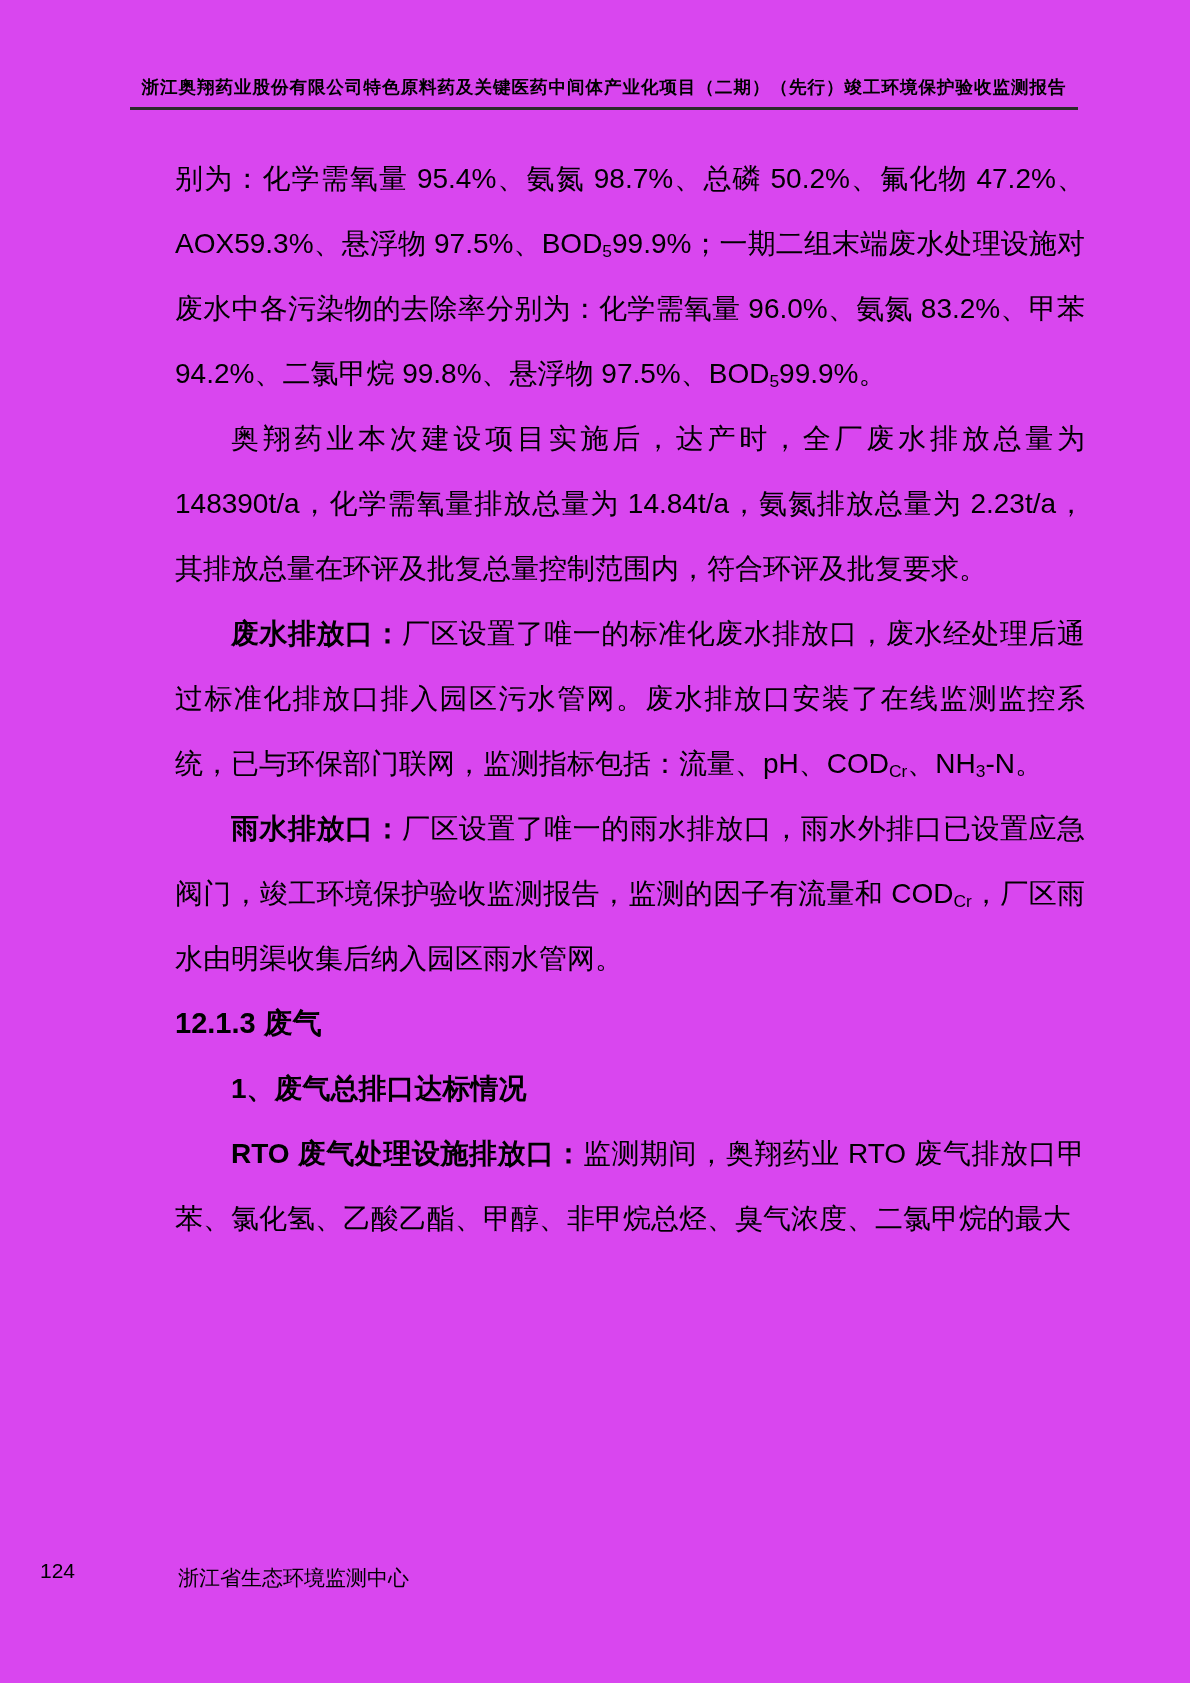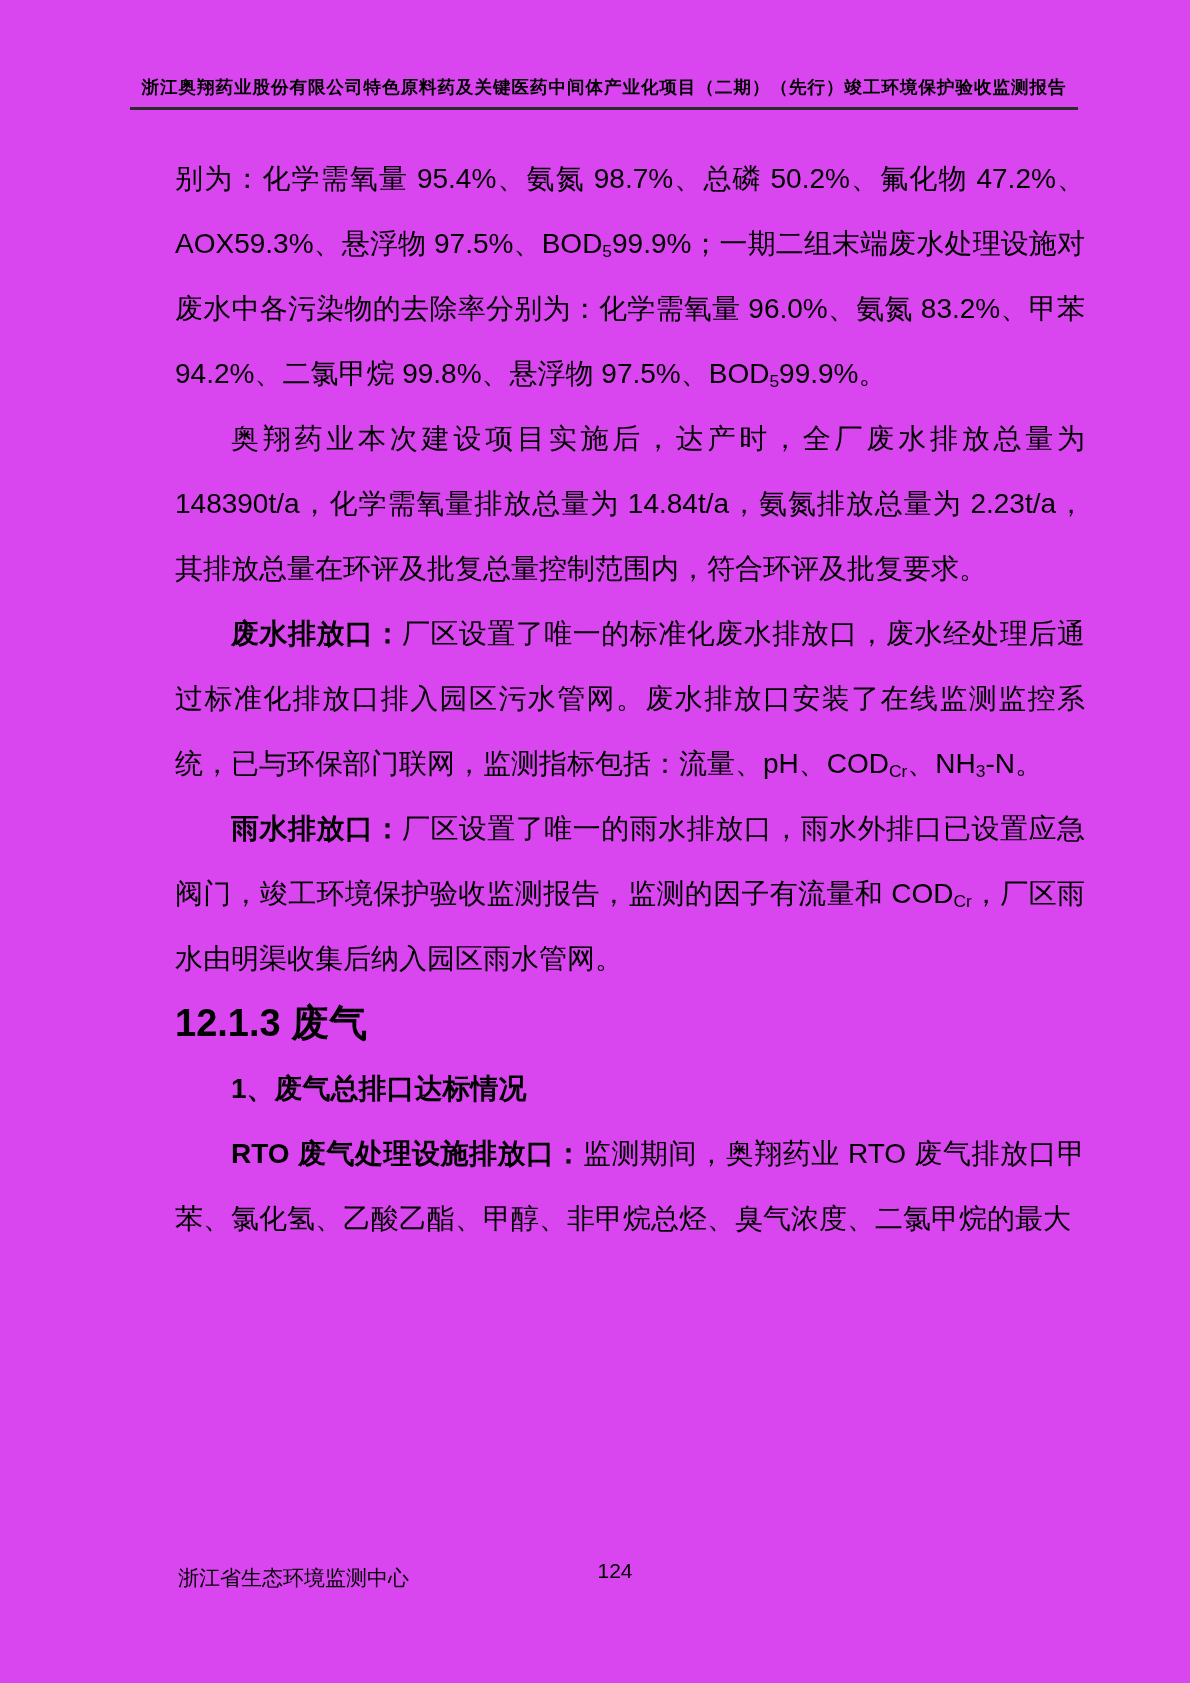--- a/index.html
+++ b/index.html
@@ -49,21 +49,21 @@
   }
   .para.indent {
     text-indent: 2em;
   }
   .h-num {
     text-indent: 2em;
     font-weight: bold;
   }
   .h-sec {
     font-weight: bold;
-    font-size: 38px;
+    font-size: 29px;
   }
   .bold {
     font-weight: bold;
   }
   sub {
     font-size: 0.62em;
     line-height: 0;
     vertical-align: -0.22em;
   }
   .page-footer {
@@ -78,21 +78,20 @@
   .footer-org {
     position: absolute;
     left: 178px;
     top: 7px;
   }
   .footer-page {
     position: absolute;
     left: 40px;
     right: 0;
     top: 0;
-    text-align: center;
   }
 </style>
 </head>
 <body>
 
 <div class="page">
 
   <div class="page-header">
     <div class="header-title">浙江奥翔药业股份有限公司特色原料药及关键医药中间体产业化项目（二期）（先行）竣工环境保护验收监测报告</div>
   </div>

